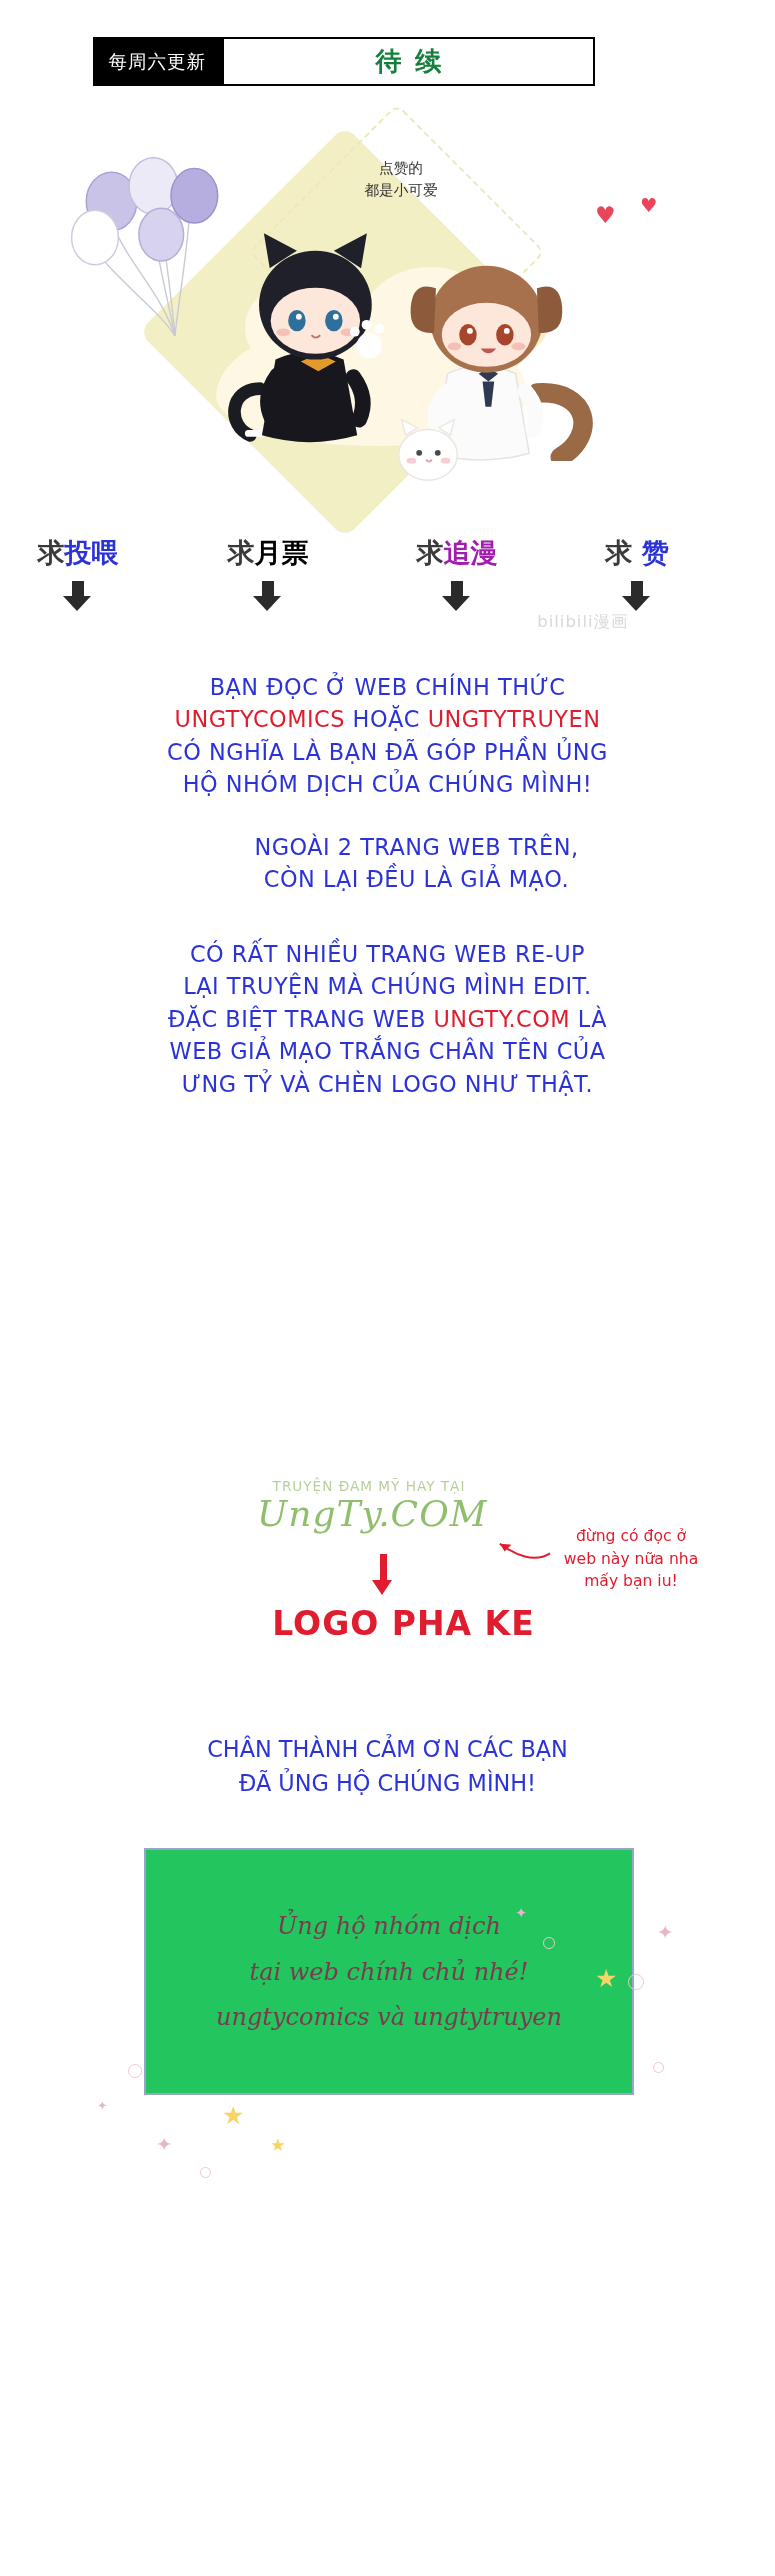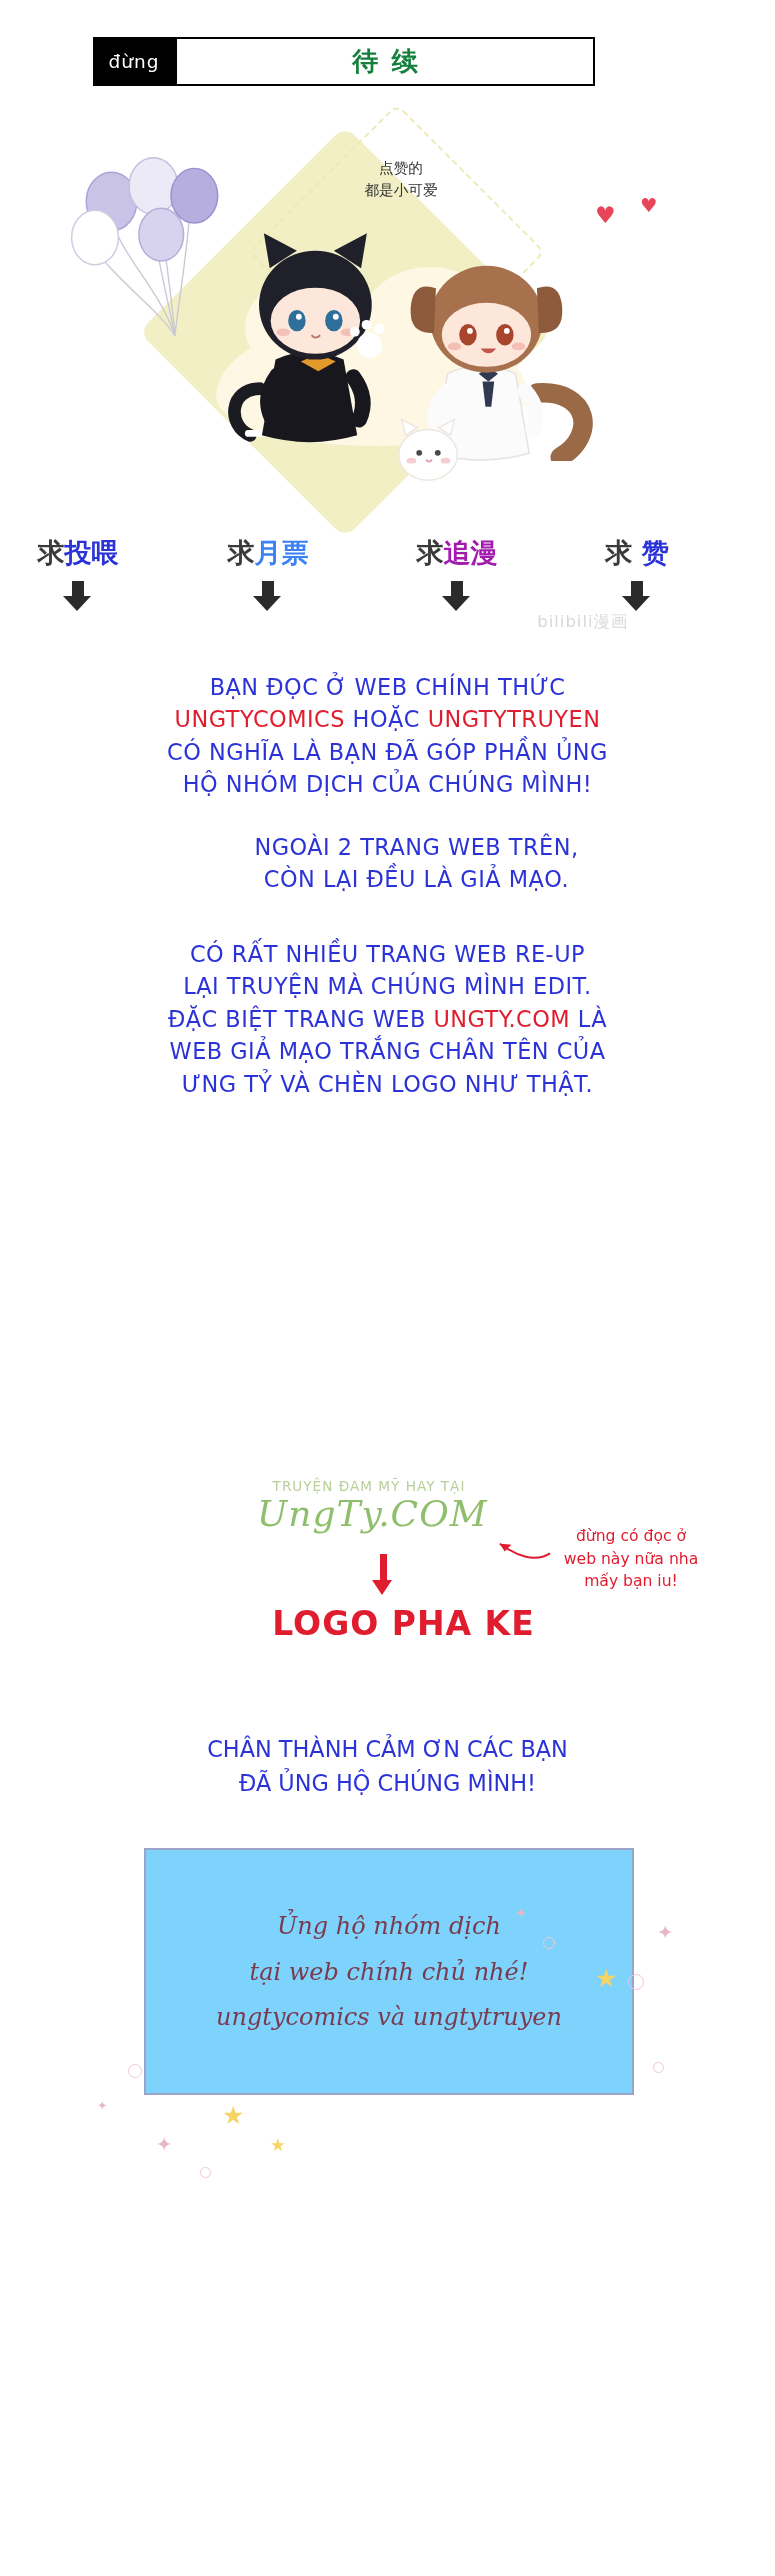--- a/index.html
+++ b/index.html
@@ -278,21 +278,21 @@
   }
 
   
   .bottom-card {
     position: absolute;
     left: 144px;
     top: 1848px;
     width: 486px;
     height: 243px;
     border: 2.9px solid #9aa4c8;
-    background: #7dd3fc;
+    background: #22c55e;
   }
   .bottom-card-inner {
     position: absolute;
     left: 0; top: 0;
     width: 100%; height: 100%;
     display: flex;
     flex-direction: column;
     align-items: center;
     justify-content: center;
     gap: 17.5px;
@@ -317,21 +317,21 @@
   }
   .circle-deco {
     border-radius: 50%;
     border: 1.9px solid #f0c7d6;
   }
 </style>
 </head>
 <body>
 
 <div class="header-banner">
-  <div class="header-left">đừng</div>
+  <div class="header-left">每周六更新</div>
   <div class="header-right">待续</div>
 </div>
 
 <div class="illustration">
   <div class="ill-diamond"></div>
   <div class="ill-diamond-outline"></div>
 
   <svg class="deco" style="left:58px; top:19.4px;" width="224" height="224" viewBox="0 0 230 230">
     <g stroke="#c9c9d6" stroke-width="1.4" fill="none">
       <path d="M55 78 C70 120, 105 150, 120 196"></path>
@@ -442,21 +442,21 @@
 
 <div class="qiu-row">
   <div class="qiu-item" style="left:0px;">
     <div class="qiu-text"><span class="qiu-prefix">求</span><span style="color:#2b33d8">投喂</span></div>
     <div class="arrow-down">
         <div class="shaft"></div>
         <div class="head"></div>
       </div>
   </div>
   <div class="qiu-item" style="left:190px;">
-    <div class="qiu-text"><span class="qiu-prefix">求</span><span style="color:#3b82f6">月票</span></div>
+    <div class="qiu-text"><span class="qiu-prefix">求</span><span style="color:#000000">月票</span></div>
     <div class="arrow-down">
         <div class="shaft"></div>
         <div class="head"></div>
       </div>
   </div>
   <div class="qiu-item" style="left:379px;">
     <div class="qiu-text"><span class="qiu-prefix">求</span><span style="color:#a21caf">追漫</span></div>
     <div class="arrow-down">
         <div class="shaft"></div>
         <div class="head"></div>

